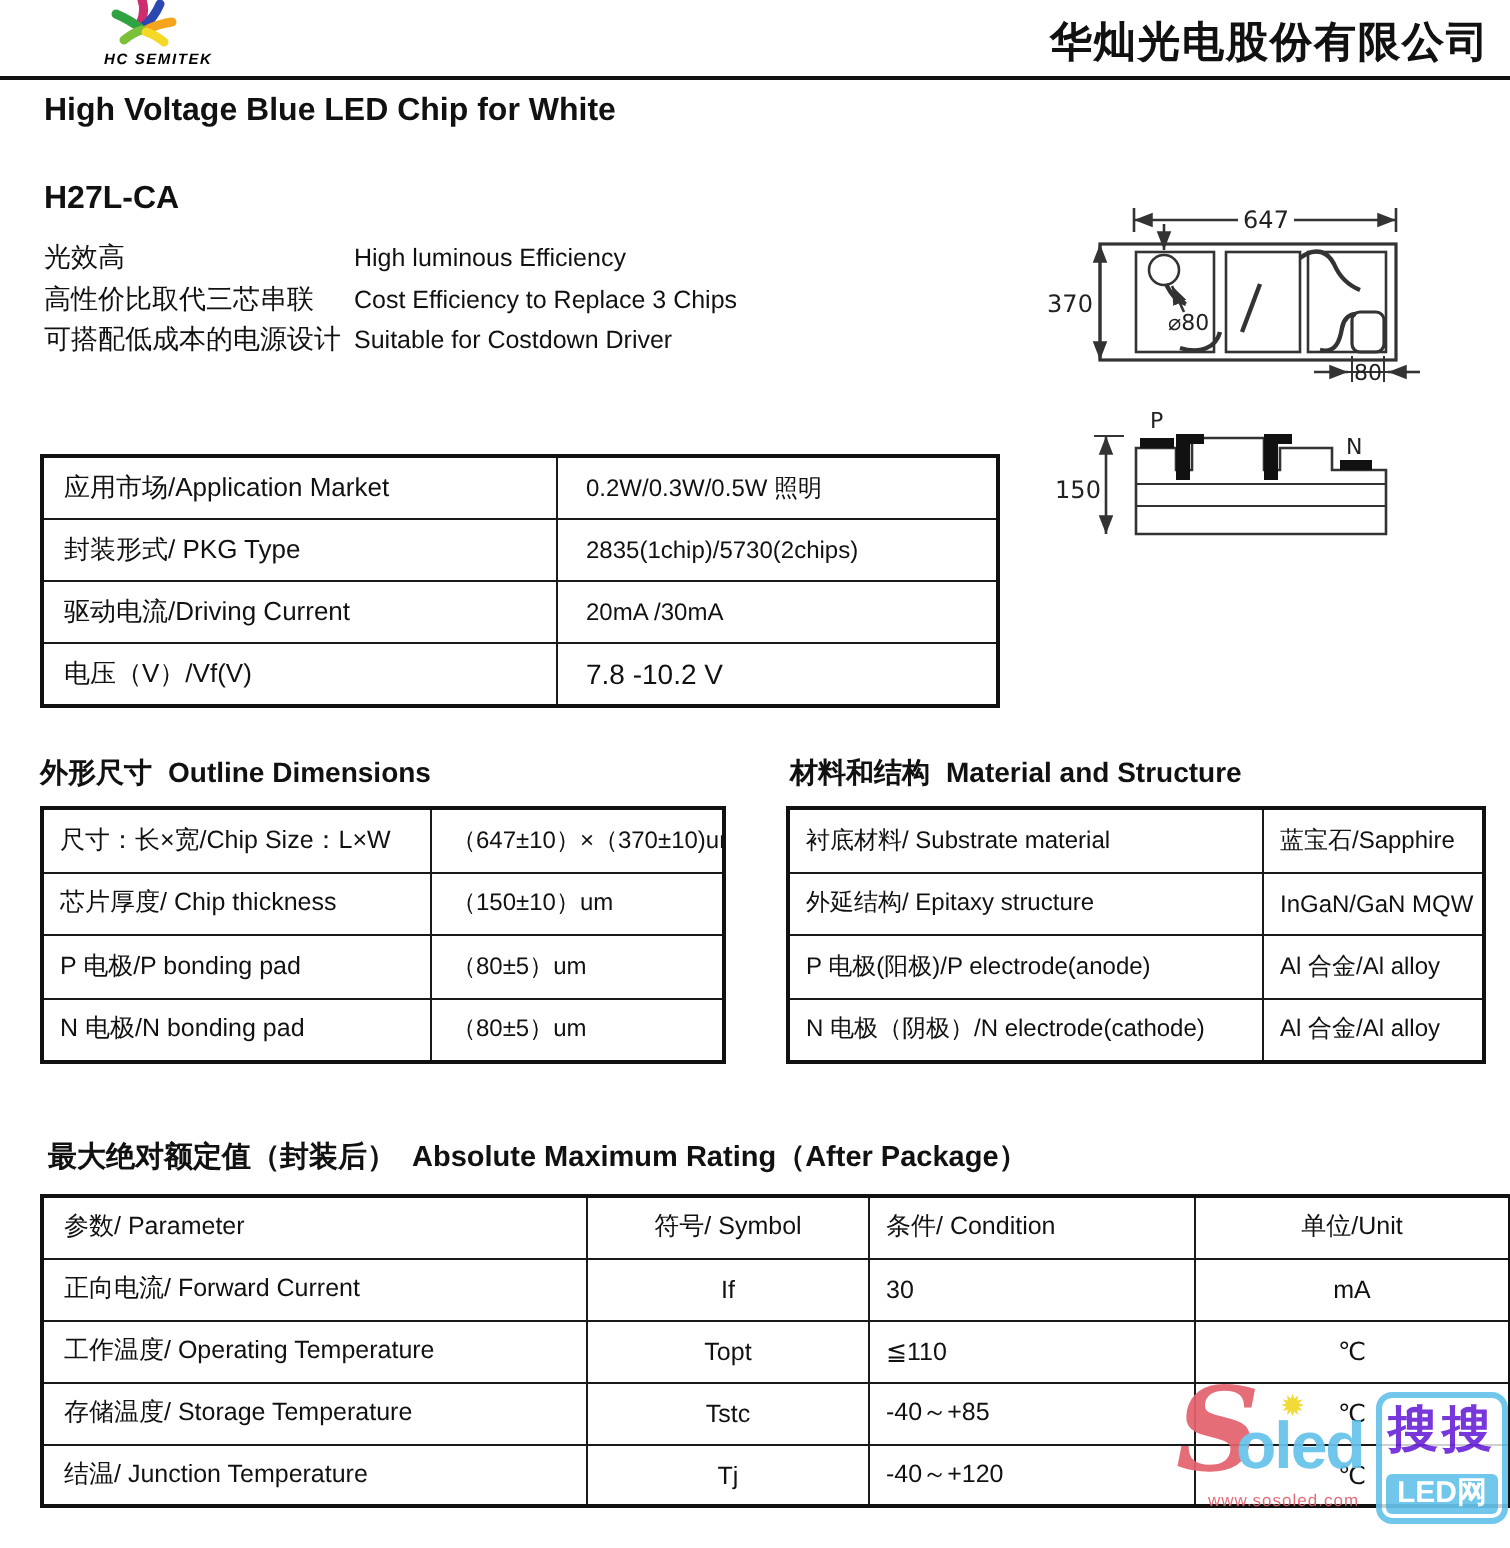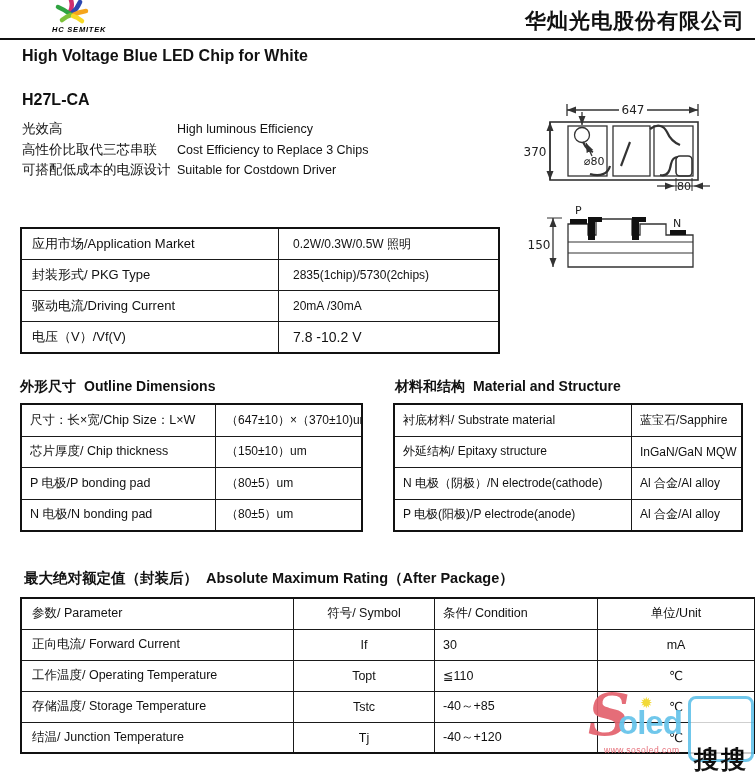--- a/index.html
+++ b/index.html
@@ -65,21 +65,21 @@
   .watermark{position:absolute;left:588px;top:692px;display:flex;align-items:flex-start;opacity:.93;z-index:5;}
   .wm-left{position:relative;width:100px;height:72px;}
   .wm-s{position:absolute;left:0;top:-6px;font-size:58px;font-weight:bold;font-style:italic;
         color:#e4636e;font-family:"DejaVu Serif",serif;line-height:1;}
   .wm-oled{position:absolute;left:30px;top:14px;font-size:33px;font-weight:bold;color:#66c3ea;
         letter-spacing:-1px;line-height:1;}
   .wm-sun{position:absolute;left:52px;top:2px;font-size:15px;color:#f2d82a;}
   .wm-url{position:absolute;left:16px;top:53px;font-size:8.5px;color:#e4636e;letter-spacing:.5px;}
   .wm-badge{width:60px;height:60px;border:3px solid #66c3ea;border-radius:8px;margin-top:4px;
         background:rgba(255,255,255,.85);display:flex;flex-direction:column;justify-content:space-between;}
-  .wm-badge-top{font-size:25px;font-weight:bold;color:#000000;text-align:center;line-height:32px;letter-spacing:2px;margin-top:44px;}
+  .wm-badge-top{font-size:25px;font-weight:bold;color:#6d28d9;text-align:center;line-height:32px;letter-spacing:2px;}
   .wm-badge-bottom{background:#66c3ea;color:#fff;font-size:15px;font-weight:bold;text-align:center;
         border-radius:3px;margin:0 2px 2px 2px;line-height:20px;}
 </style>
 </head>
 <body>
 
 <div class="page">
 
   <div class="logo">
     <svg width="90" height="36" viewBox="0 0 90 36">
@@ -228,25 +228,25 @@
     <tbody>
         <tr>
       <td class="c1">衬底材料/ Substrate material</td>
       <td class="c2">蓝宝石/Sapphire</td>
     </tr>
     <tr>
       <td class="c1">外延结构/ Epitaxy structure</td>
       <td class="c2">InGaN/GaN MQW</td>
     </tr>
     <tr>
+      <td class="c1">P 电极(阳极)/P electrode(anode)</td>
+      <td class="c2">Al 合金/Al alloy</td>
+    </tr>
+    <tr>
       <td class="c1">N 电极（阴极）/N electrode(cathode)</td>
-      <td class="c2">Al 合金/Al alloy</td>
-    </tr>
-    <tr>
-      <td class="c1">P 电极(阳极)/P electrode(anode)</td>
       <td class="c2">Al 合金/Al alloy</td>
     </tr>
   </tbody>
     </table>
 
   <div class="sec-h h-rating">
     <span>最大绝对额定值（封装后）</span><span class="en">Absolute Maximum Rating（After Package）</span>
   </div>
 
   <table class="t-rating">

